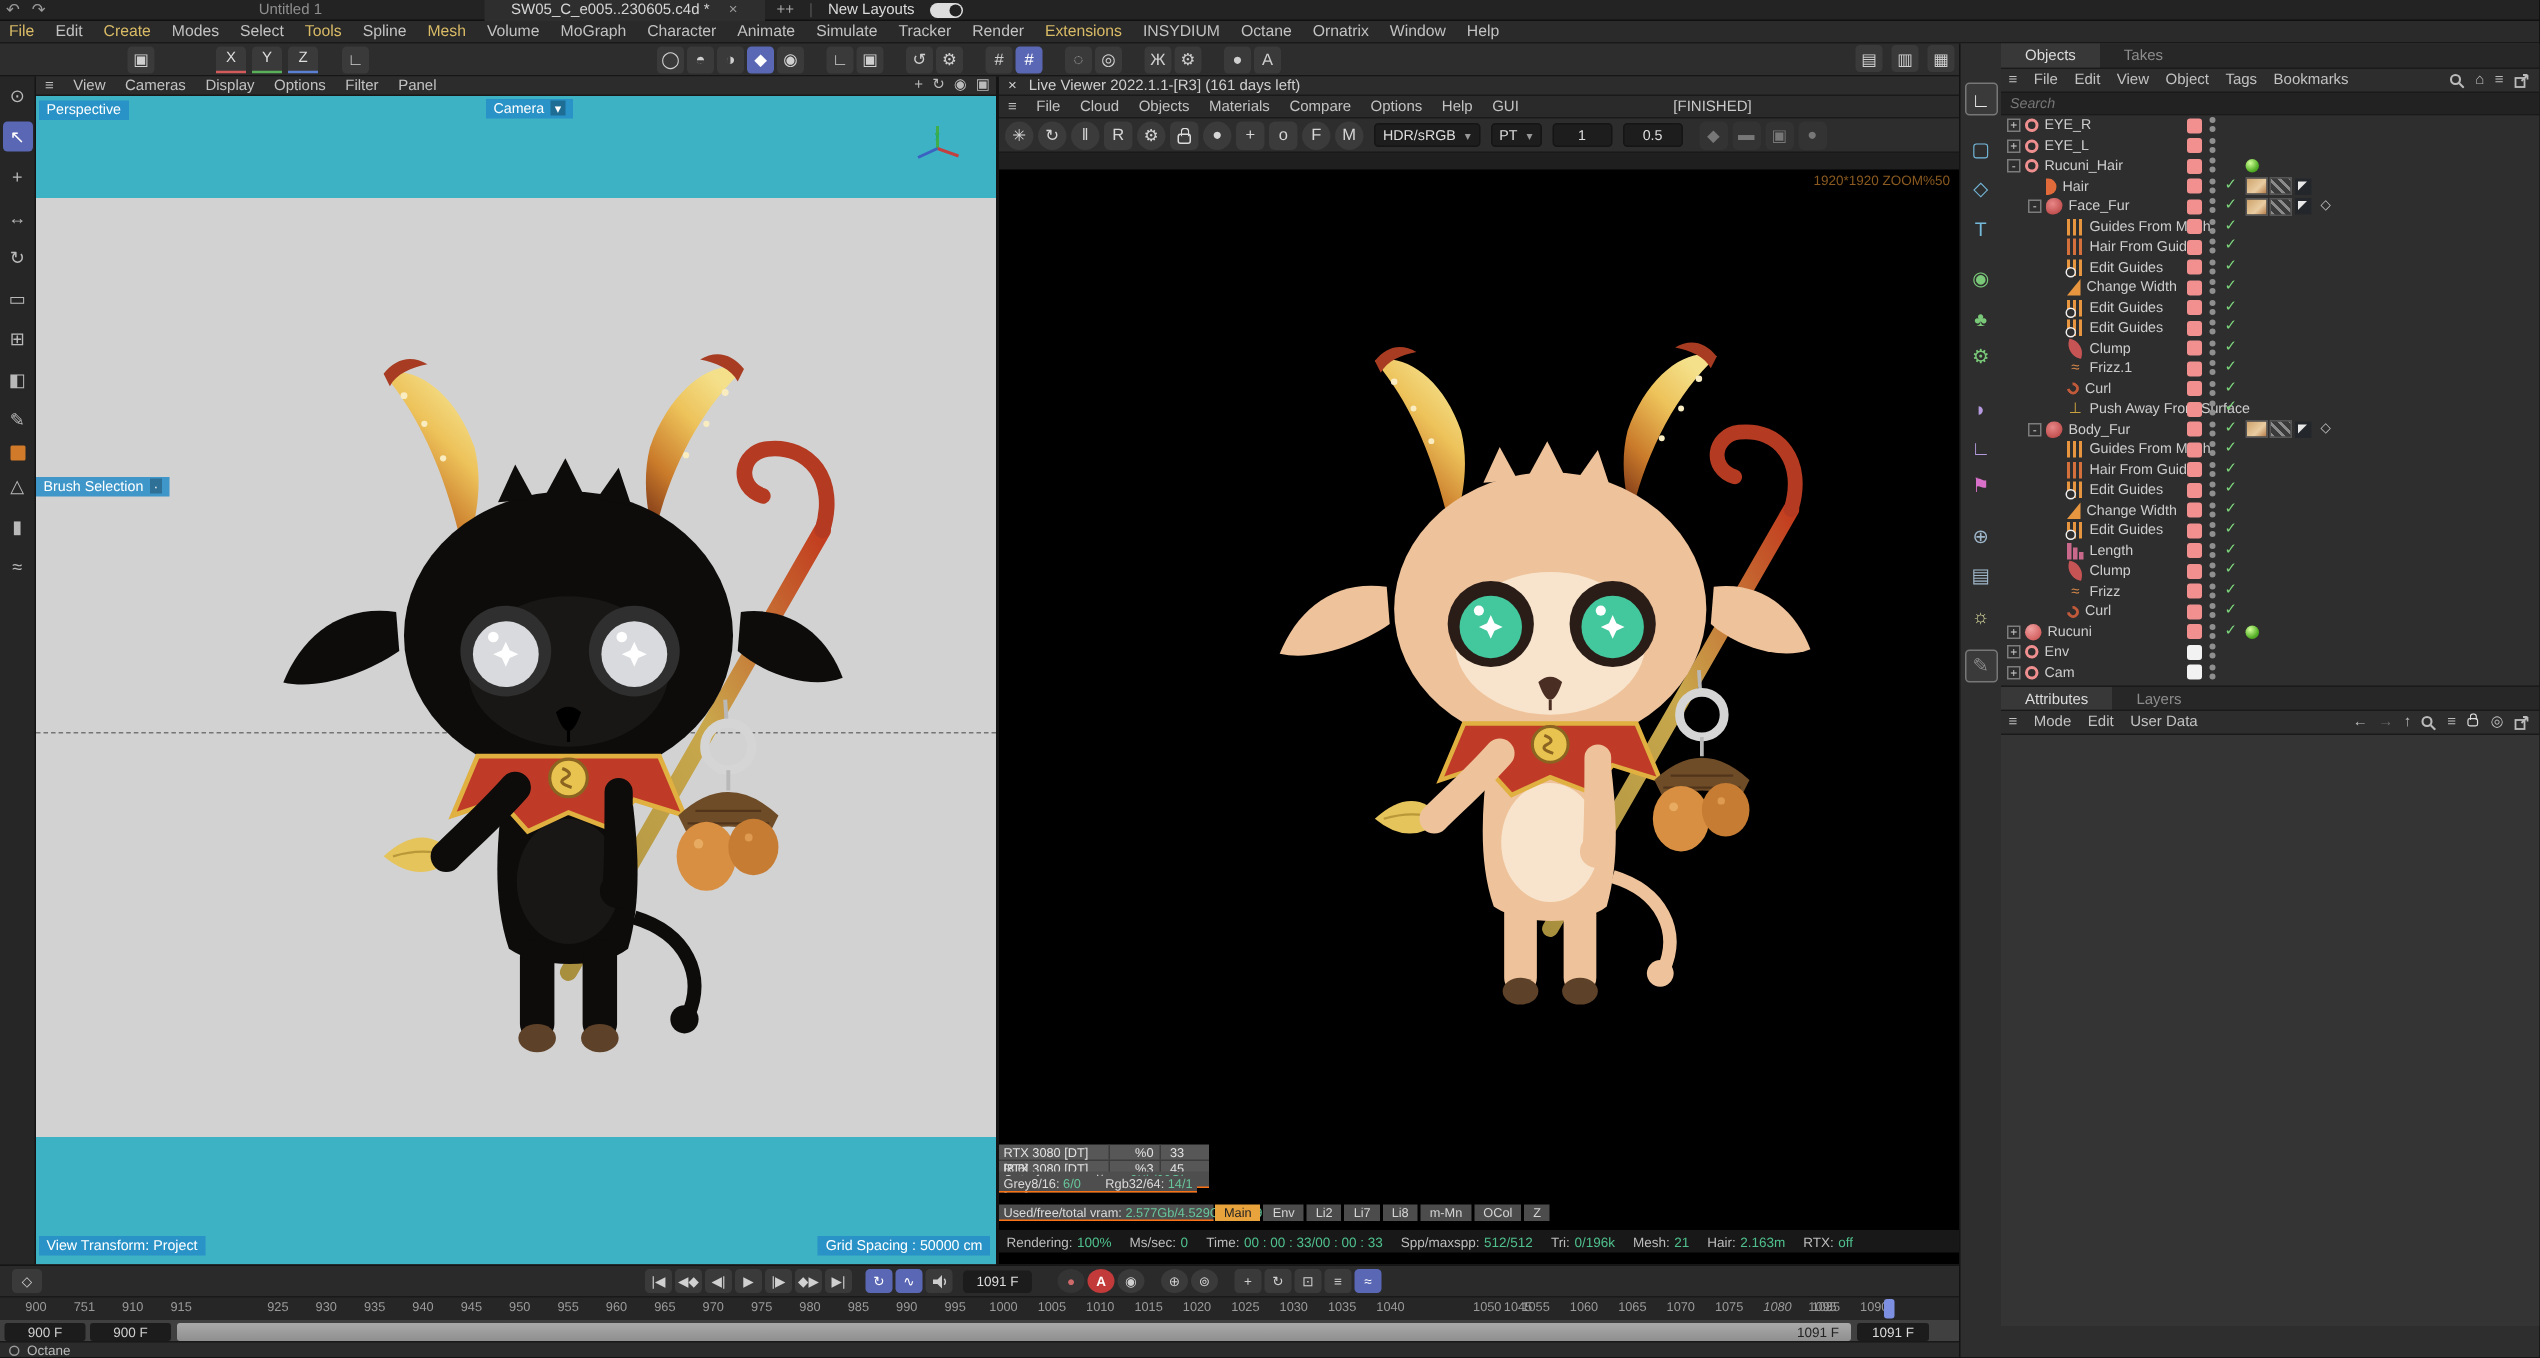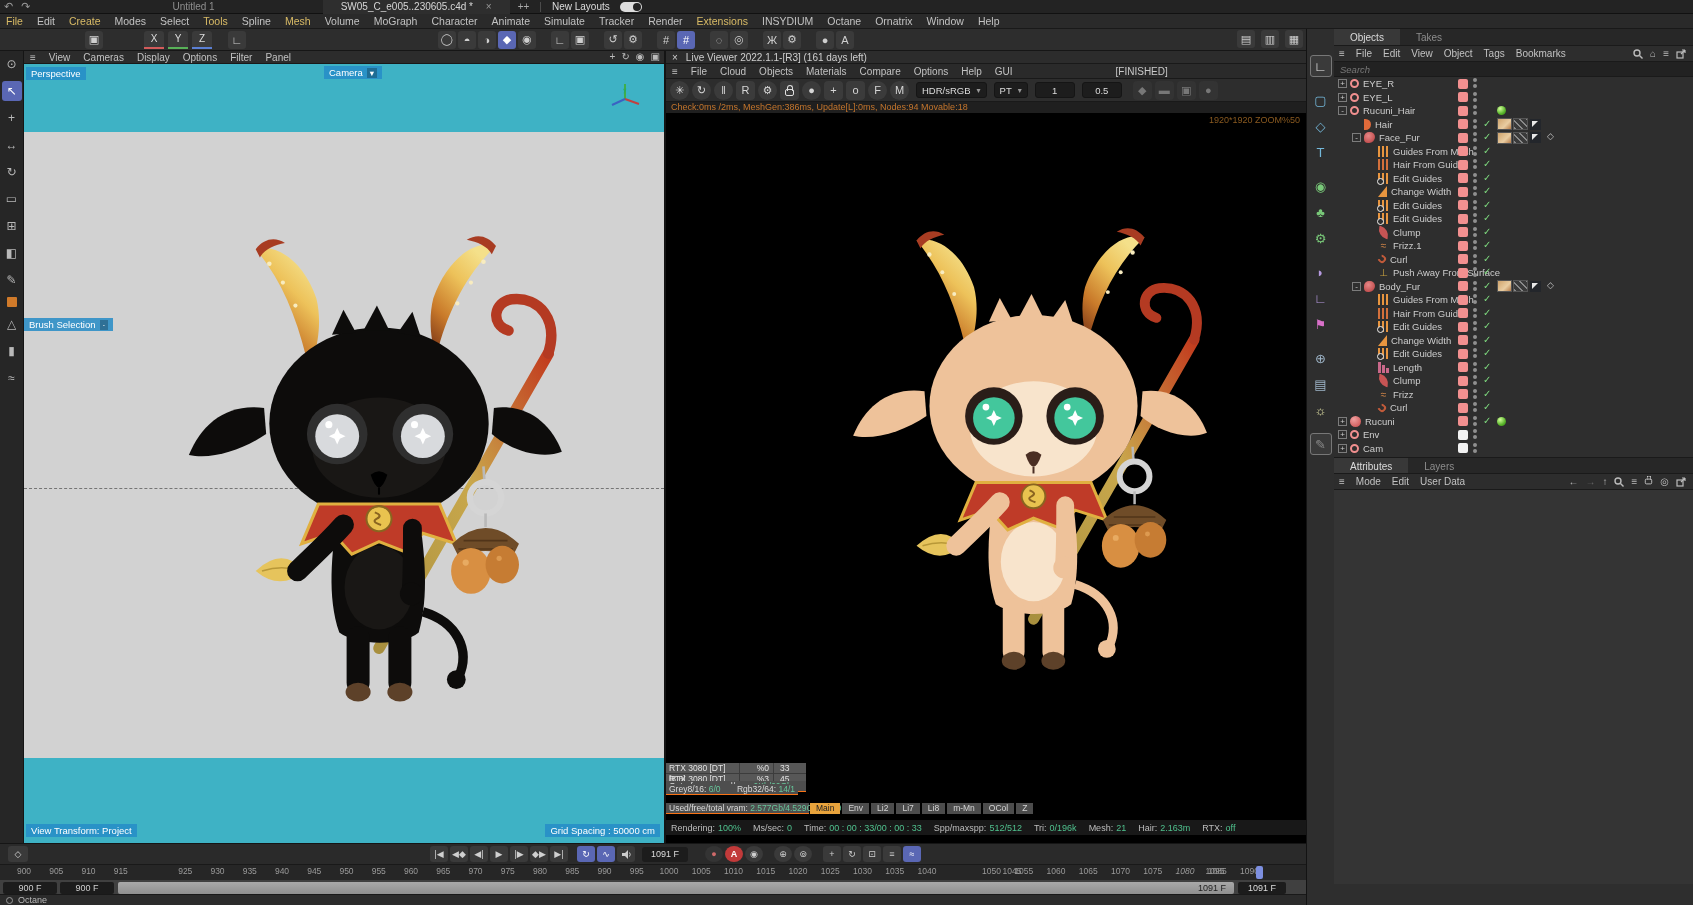--- a/index.html
+++ b/index.html
@@ -434,21 +434,20 @@
       <span class="lvfield" style="width:40px">1</span>
       <span class="lvfield" style="width:40px">0.5</span>
       <span style="display:flex;gap:3px;margin-left:8px">
 
       <span class="lvbtn dim">◆</span>
           <span class="lvbtn dim">▬</span>
           <span class="lvbtn dim">▣</span>
           <span class="lvbtn dim">●</span>
         </span>
     </div>
-    <div id="lvcheck" class="abs">Check:0ms /2ms, MeshGen:386ms, Update[L]:0ms, Nodes:94 Movable:18</div>
     <div id="lvcanvas" class="abs">
       <span id="zoominfo" class="abs">1920*1920 ZOOM%50</span>
       <svg class="char char-light" style="left:135px;top:80px;width:465px;height:555px">
           <use href="#char"></use>
         </svg>
       <div class="abs" style="left:0;bottom:58px;width:140px">
 
       <div class="gpu-row">
             <span class="gpu-name">RTX 3080 [DT][8.6]</span>
             <span class="gpu-load">%0</span>
@@ -988,21 +987,21 @@
         <span class="trbtn">⊡</span>
         <span class="trbtn">≡</span>
         <span class="trbtn blue">≈</span>
       </span>
   </div>
 
   <div id="ruler" class="abs">
     <div id="ticks">
 
     <span class="tick" style="left: 24px;">900</span>
-        <span class="tick" style="left: 56.25px;">905</span>
+        <span class="tick" style="left: 56.25px;">751</span>
         <span class="tick" style="left: 88.5px;">910</span>
         <span class="tick" style="left: 120.75px;">915</span>
         <span class="tick" style="left: 153px; margin-top: 28px;">920</span>
         <span class="tick" style="left: 185.25px;">925</span>
         <span class="tick" style="left: 217.5px;">930</span>
         <span class="tick" style="left: 249.75px;">935</span>
         <span class="tick" style="left: 282px;">940</span>
         <span class="tick" style="left: 314.25px;">945</span>
         <span class="tick" style="left: 346.5px;">950</span>
         <span class="tick" style="left: 378.75px;">955</span>

